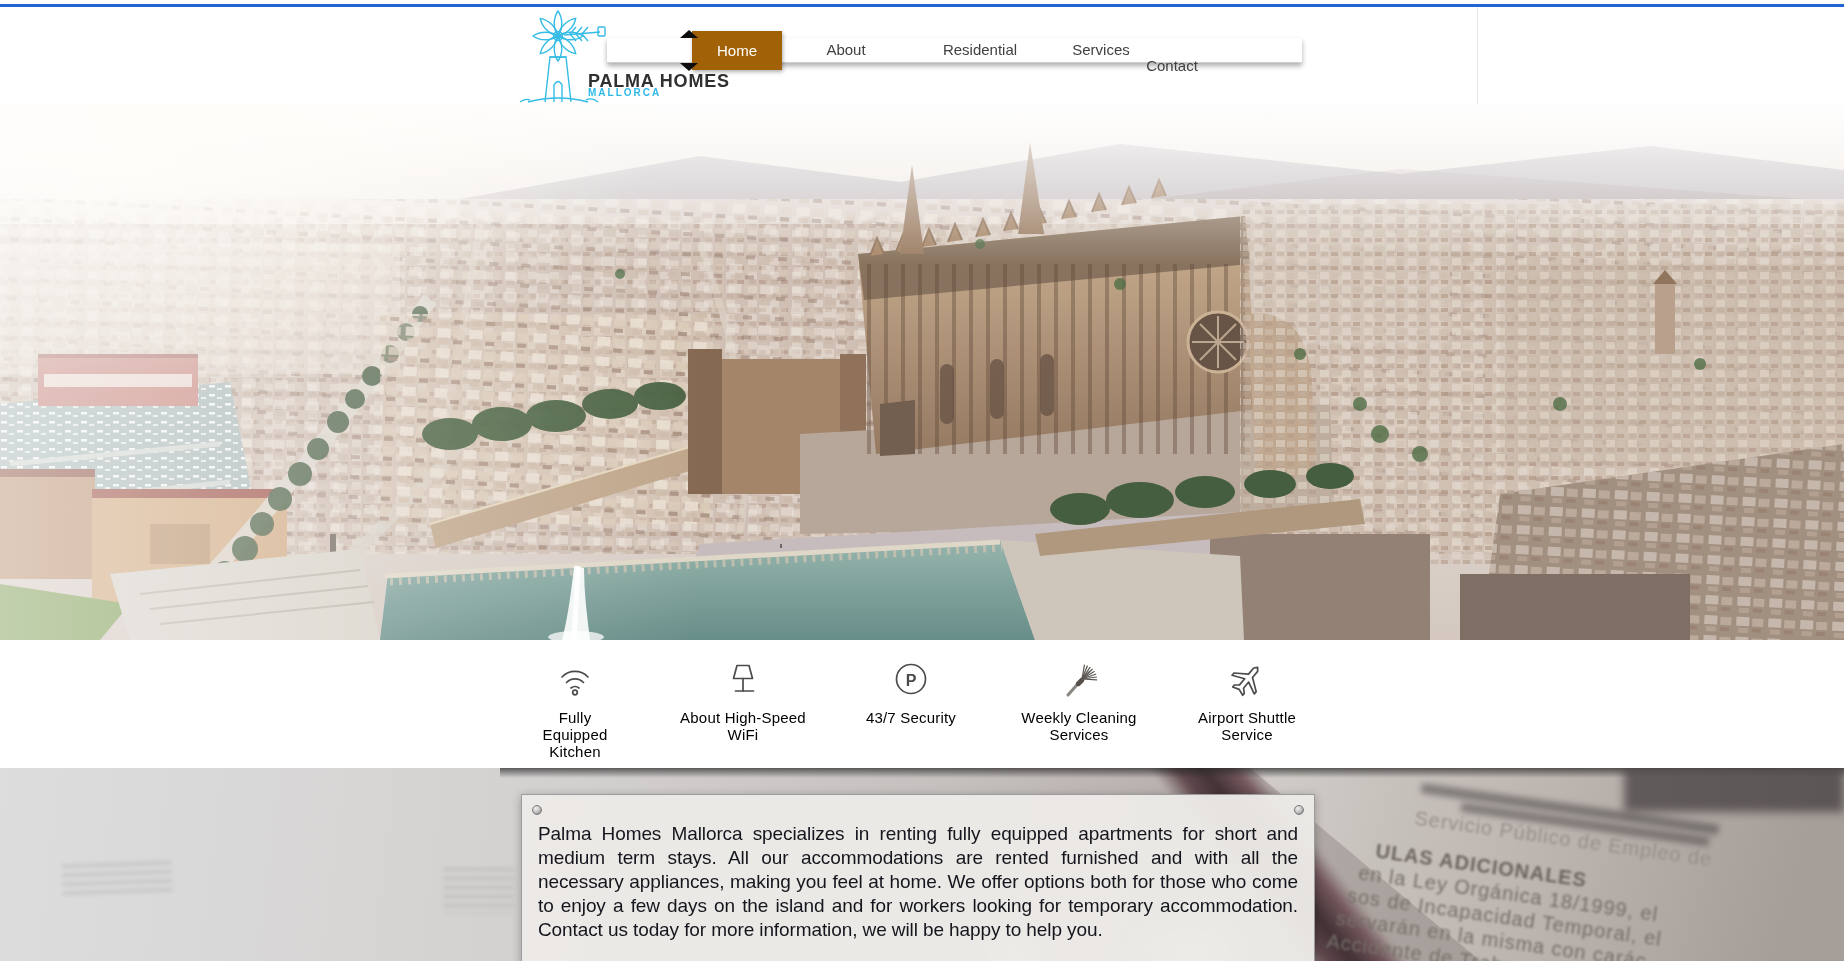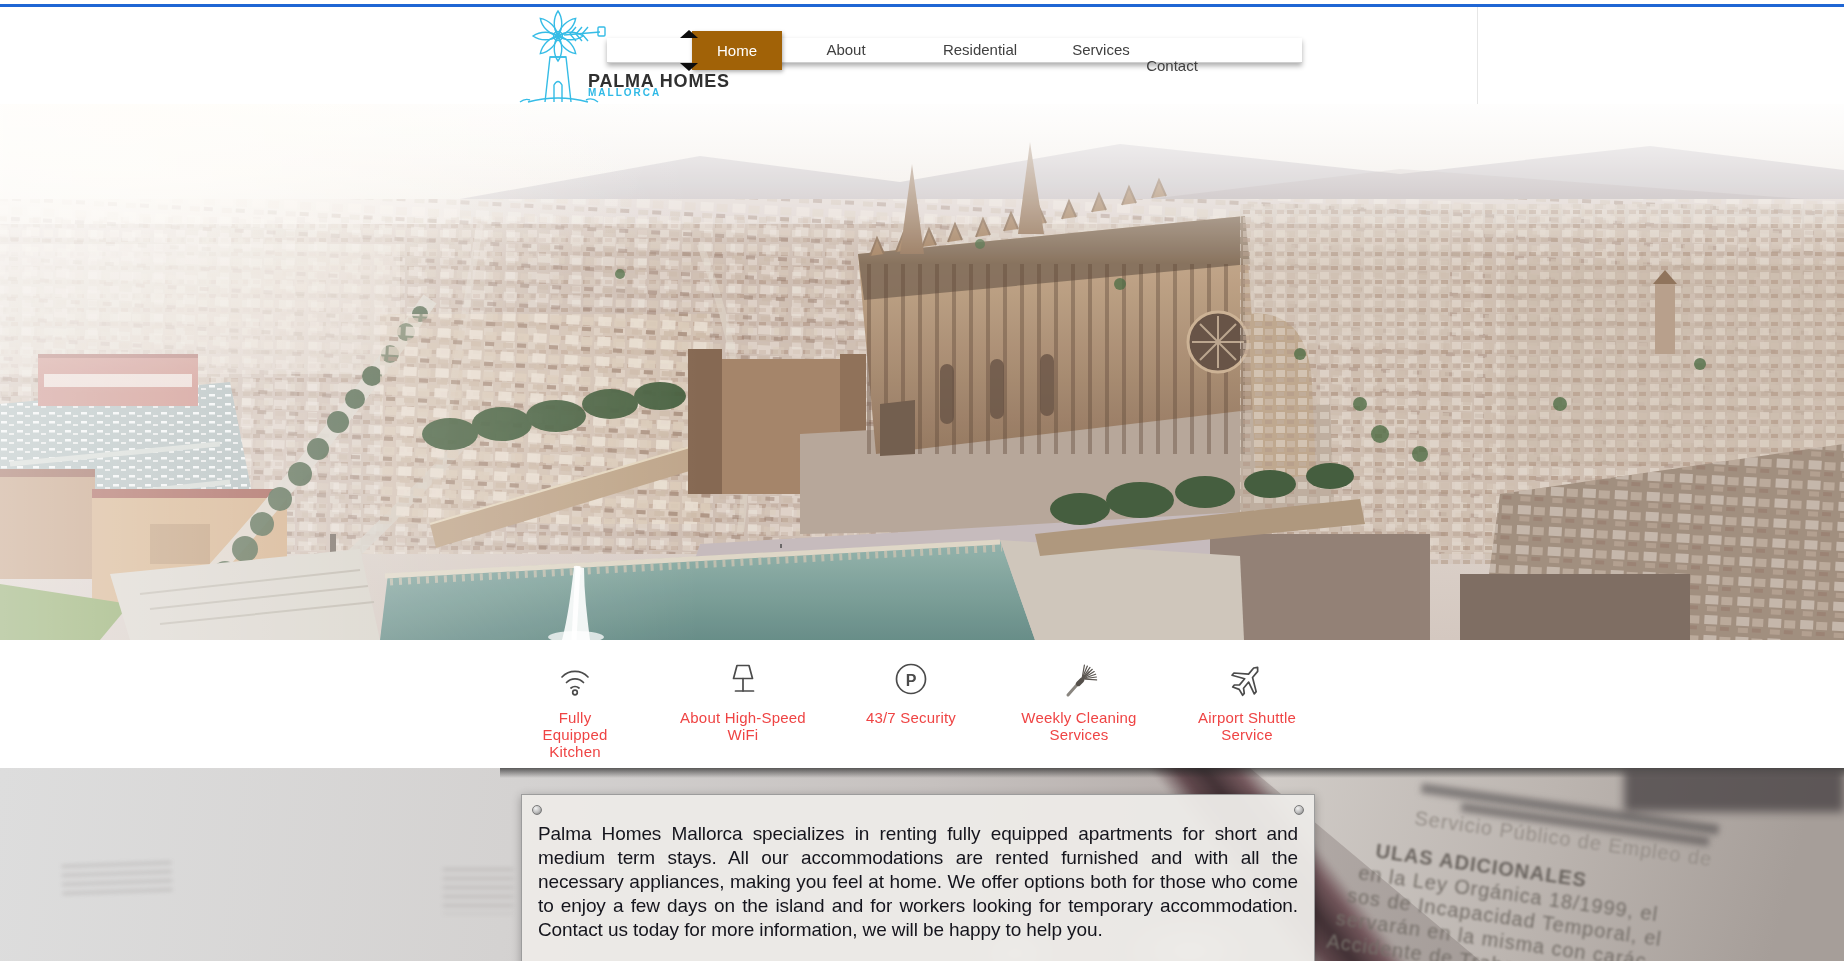--- a/index.html
+++ b/index.html
@@ -27,21 +27,21 @@
 
   
   #hero{left:0;top:104px;width:1844px;height:536px;}
 
   
   #features{left:-11px;top:640px;width:1844px;height:128px;background:#fff;
             display:flex;justify-content:center;gap:18px;}
   .feature{width:150px;display:flex;flex-direction:column;align-items:center;padding-top:20px;box-sizing:border-box;}
   .f-icon{height:42px;display:flex;align-items:flex-start;justify-content:center;}
   .f-icon svg{stroke:#4b4b4b;fill:none;stroke-width:1.7;stroke-linecap:round;stroke-linejoin:round;}
-  .f-label{margin-top:7px;font-size:15px;line-height:17px;color:#ef4444;text-align:center;letter-spacing:.2px;}
+  .f-label{margin-top:7px;font-size:15px;line-height:17px;color:#000000;text-align:center;letter-spacing:.2px;}
   .w80{max-width:80px;} .w140{max-width:140px;}
 
   
   #bottom{left:0;top:768px;width:1844px;height:193px;overflow:hidden;
           background:linear-gradient(97deg,#dddddd 0%,#d4d2d1 28%,#c6c1bf 50%,#b5adaa 66%,#a59d99 80%,#8f8884 100%);}
   #news-page{left:1150px;top:0;width:694px;height:193px;
           background:linear-gradient(105deg,#d9d5d1,#bcb5b0 55%,#a69e99 90%);
           clip-path:polygon(14.4% 0,100% 0,100% 100%,47.6% 100%);}
   #news-band{left:1238px;top:-90px;width:85px;height:380px;transform:rotate(-38deg);
           background:linear-gradient(90deg,rgba(0,0,0,0),#54383e 25%,#2f1d22 50%,#6a4a50 80%,rgba(0,0,0,0));

